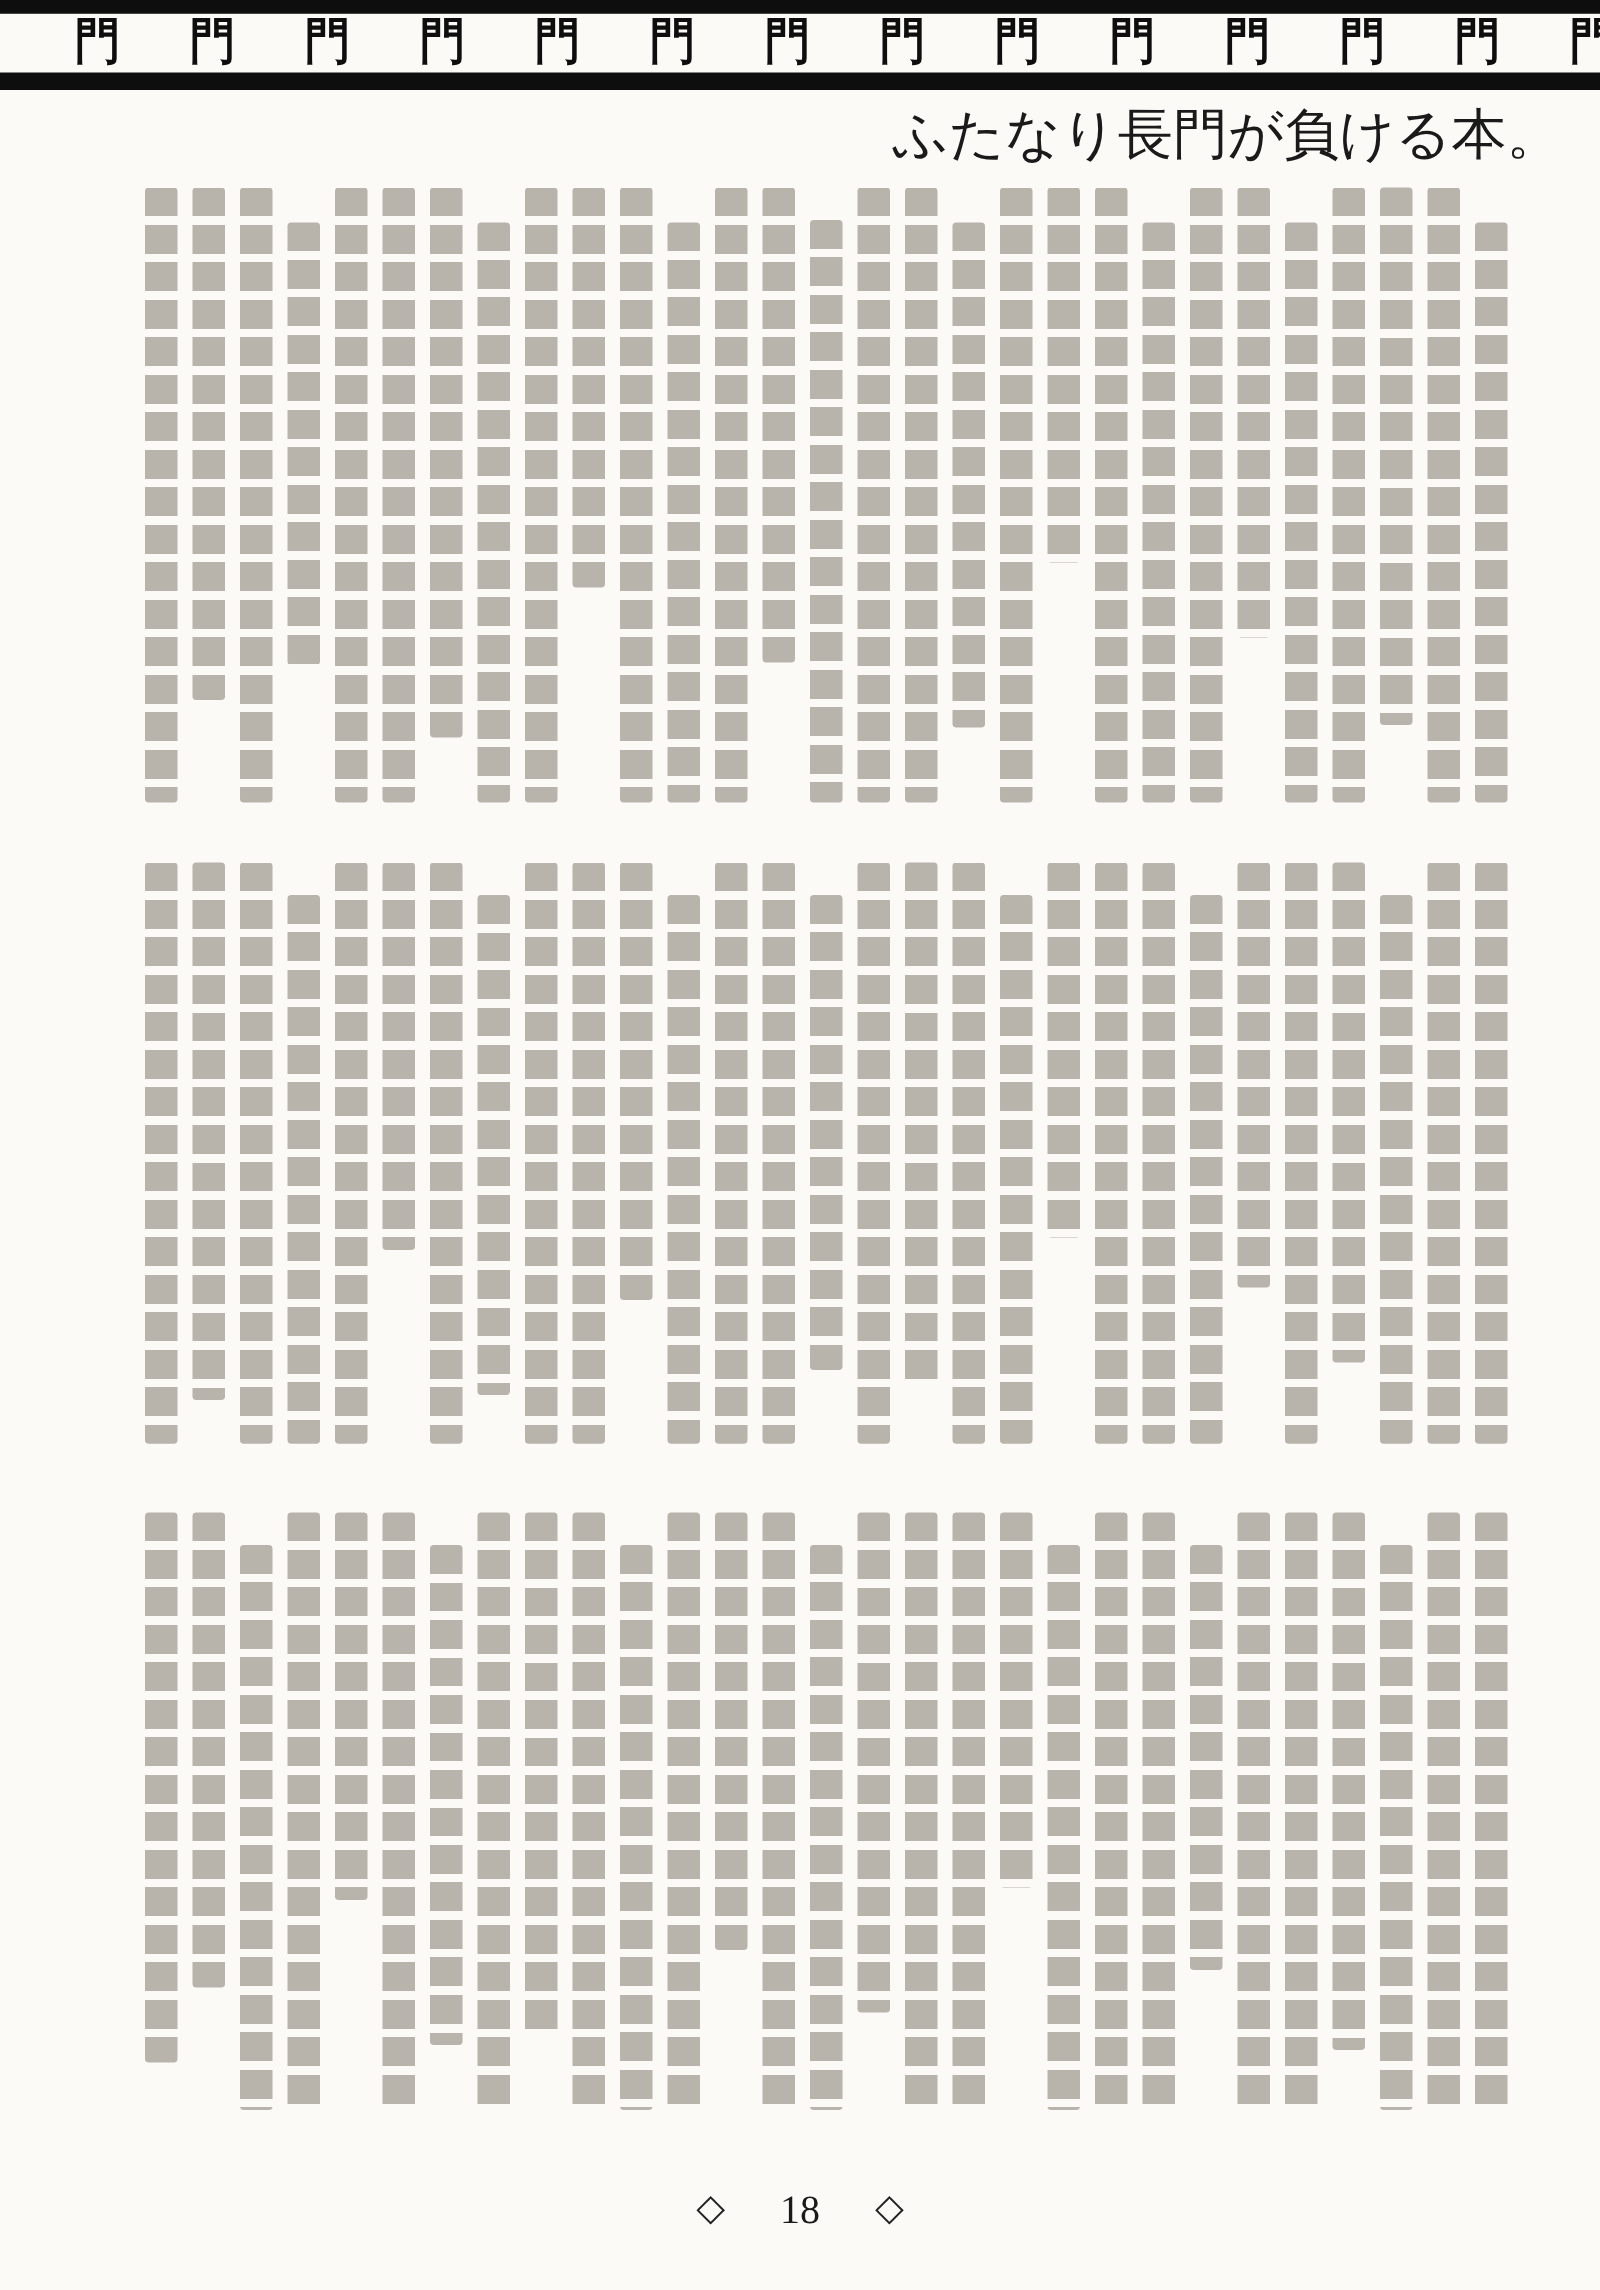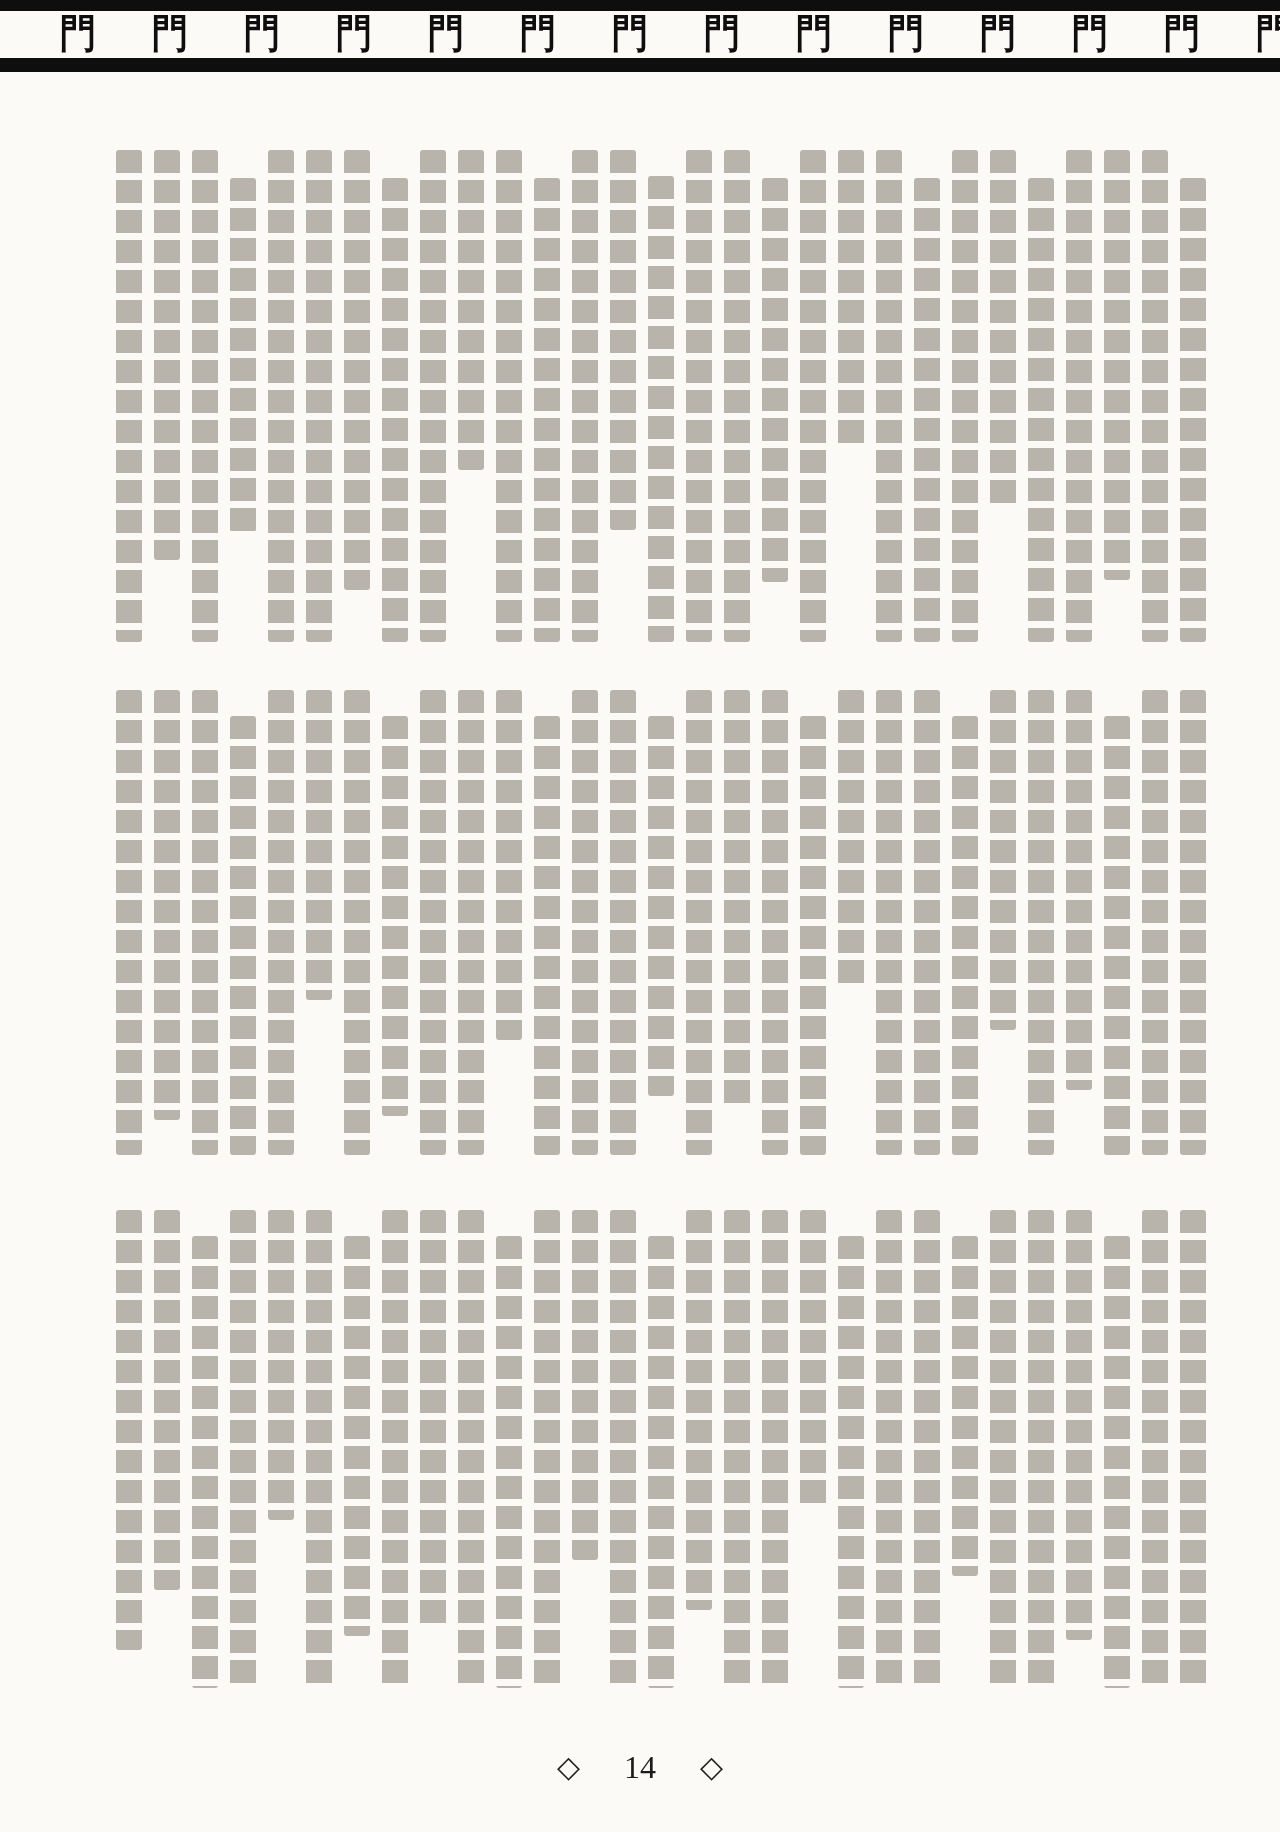--- a/index.html
+++ b/index.html
@@ -88,20 +88,21 @@
       <span class="glyph">門</span>
       <span class="glyph">門</span>
       <span class="glyph">門</span>
       <span class="glyph">門</span>
       <span class="glyph">門</span>
       <span class="glyph">門</span>
     </div>
 
   <div class="top-bar-2"></div>
 
+  <h1 class="title" style="margin:0;font-weight:normal;">ふたなり長門が負ける本。</h1>
 
   <div class="band band-1">
       <div class="redacted-col" style="right: 74px; top: 28px; height: 464px;"></div>
       <div class="redacted-col" style="right: 112px; top: 0px; height: 492px;"></div>
       <div class="redacted-col" style="right: 150px; top: 0px; height: 430px;"></div>
       <div class="redacted-col" style="right: 188px; top: 0px; height: 492px;"></div>
       <div class="redacted-col" style="right: 226px; top: 28px; height: 464px;"></div>
       <div class="redacted-col" style="right: 264px; top: 0px; height: 360px;"></div>
       <div class="redacted-col" style="right: 302px; top: 0px; height: 492px;"></div>
       <div class="redacted-col" style="right: 340px; top: 28px; height: 464px;"></div>
@@ -185,17 +186,17 @@
       <div class="redacted-col" style="right: 948px; top: 0px; height: 478px;"></div>
       <div class="redacted-col" style="right: 986px; top: 0px; height: 310px;"></div>
       <div class="redacted-col" style="right: 1024px; top: 0px; height: 478px;"></div>
       <div class="redacted-col" style="right: 1062px; top: 26px; height: 452px;"></div>
       <div class="redacted-col" style="right: 1100px; top: 0px; height: 380px;"></div>
       <div class="redacted-col" style="right: 1138px; top: 0px; height: 440px;"></div>
     </div>
 
   <div class="footer">
     <span class="diamond">◇</span>
-    <span class="page-num">14</span>
+    <span class="page-num">18</span>
     <span class="diamond">◇</span>
   </div>
 
 </div>
 
 </body></html>

